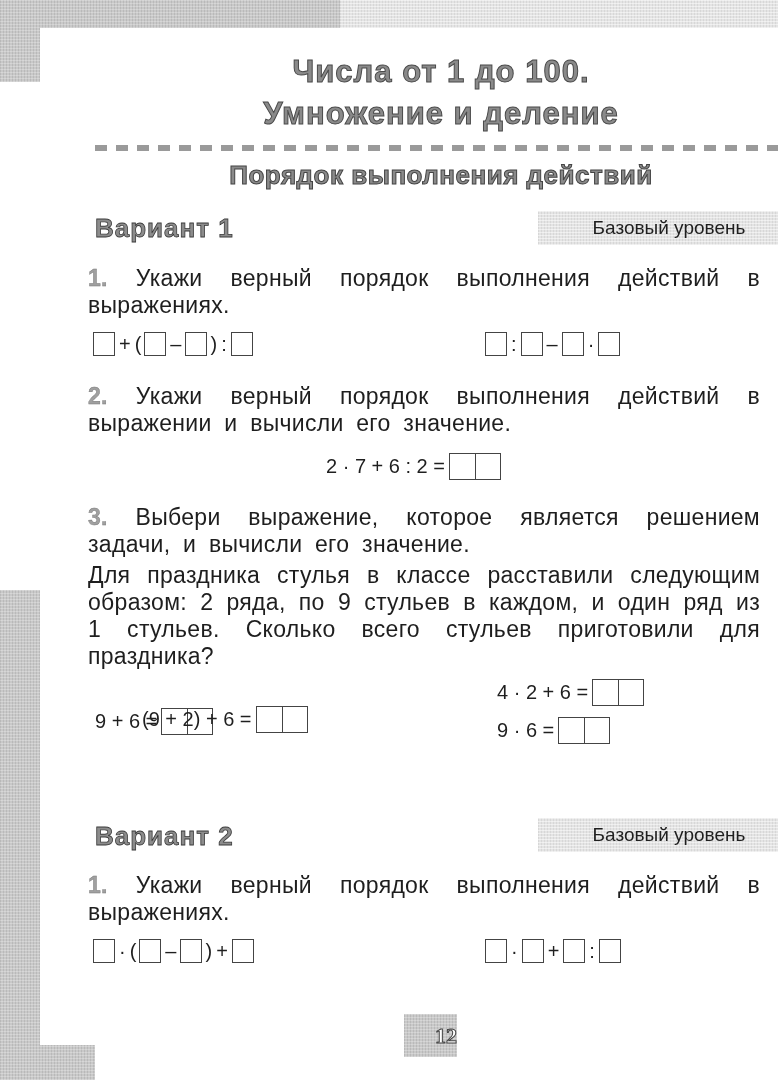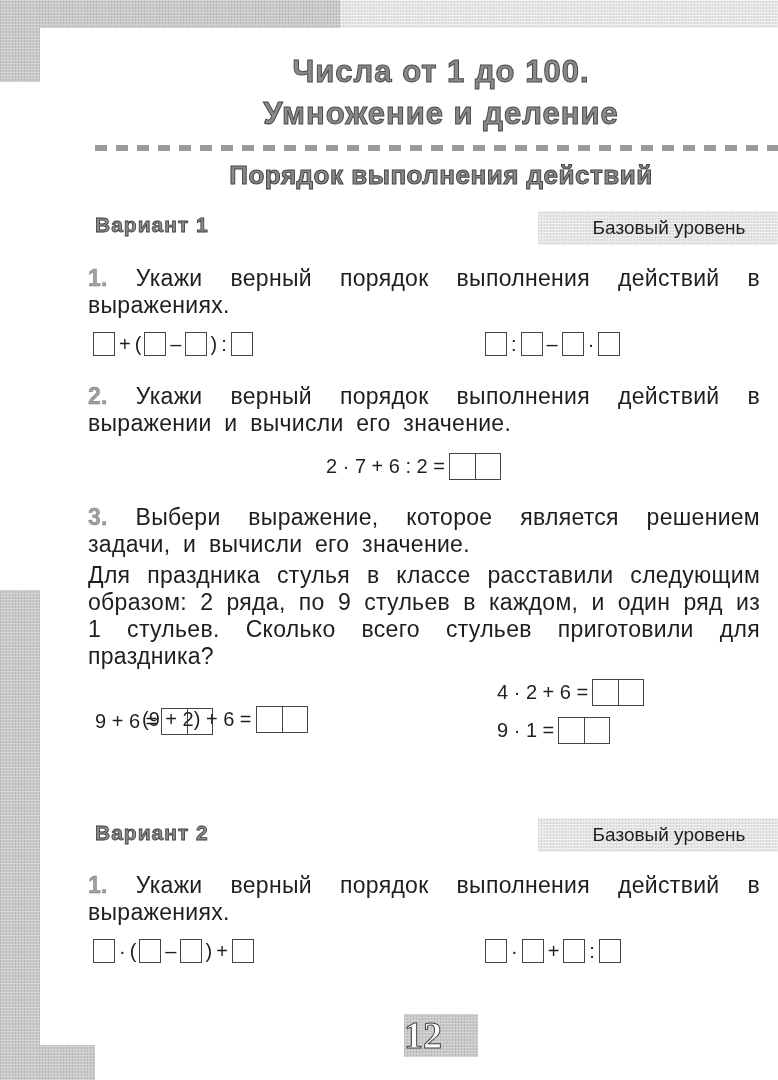--- a/index.html
+++ b/index.html
@@ -38,21 +38,21 @@
   #divider {
     position: absolute; left: 95px; top: 145px; width: 683px; height: 6px;
     background-image: repeating-linear-gradient(90deg, #9a9a9a 0 12px, transparent 12px 21px);
   }
   #section-title {
     position: absolute; left: 52px; width: 778px; top: 160px; text-align: center;
     font-weight: bold; font-size: 26px; color: #8a8a8a; -webkit-text-stroke: 1px #444;
     letter-spacing: 0.5px;
   }
   .variant {
-    position: absolute; left: 95px; font-weight: bold; font-size: 21px;
+    position: absolute; left: 95px; font-weight: bold; font-size: 26px;
     color: #8c8c8c; -webkit-text-stroke: 0.8px #3a3a3a; letter-spacing: 1px;
   }
   .level {
     position: absolute; left: 538px; width: 262px; height: 34px;
     font-size: 19px; line-height: 34px; text-align: center; color: #1f1f1f;
   }
   .task {
     position: absolute; left: 88px; width: 672px; font-size: 23px; line-height: 27px;
     text-align: justify; text-align-last: left; letter-spacing: 0.3px; word-spacing: 6px;
   }
@@ -66,23 +66,23 @@
     box-sizing: border-box; vertical-align: middle;
   }
   .op { display: inline-block; margin: 0 4px; }
   .dbox {
     display: inline-flex; height: 27px; border: 1.5px solid #444; box-sizing: border-box;
     vertical-align: middle; margin-left: 4px;
   }
   .dbox span { width: 25px; height: 100%; box-sizing: border-box; }
   .dbox span + span { border-left: 1.5px solid #444; }
   #page-number {
-    position: absolute; left: 404px; top: 1014px; width: 74px; height: 43px;
+    position: absolute; left: 404px; top: 1014px; width: 53px; height: 43px;
     font-family: "Liberation Serif", "DejaVu Serif", serif; font-weight: bold;
-    font-size: 38px; text-align: left; line-height: 43px; color: #fff;
+    font-size: 22px; text-align: right; line-height: 43px; color: #fff;
     -webkit-text-stroke: 1px #444;
   }
 </style>
 </head>
 <body>
 
 <div id="top-band" class="texture"></div>
 <div id="top-band-right" class="light-texture"></div>
 <div id="left-top" class="texture"></div>
 <div id="left-bottom" class="texture"></div>
@@ -155,21 +155,21 @@
     </span>
 </div>
 <div class="expr" style="left:95px; top:705px;margin-left:47px;">
   <span>(9 + 2) + 6 =</span>
   <span class="dbox">
       <span></span>
       <span></span>
     </span>
 </div>
 <div class="expr" style="left:497px; top:716px;">
-  <span>9 · 1 =</span>
+  <span>9 · 6 =</span>
   <span class="dbox">
       <span></span>
       <span></span>
     </span>
 </div>
 
 <div class="variant" style="top:821px;">Вариант 2</div>
 <div class="level light-texture" style="top:818px;">Базовый уровень</div>
 
 <div class="task" style="top:872px;">

